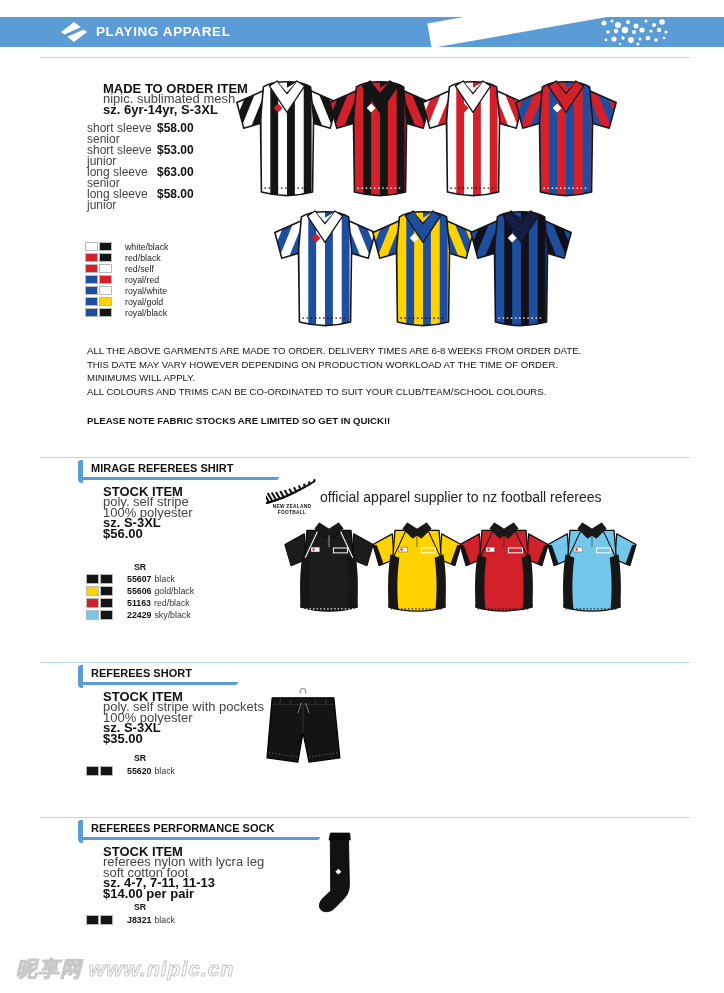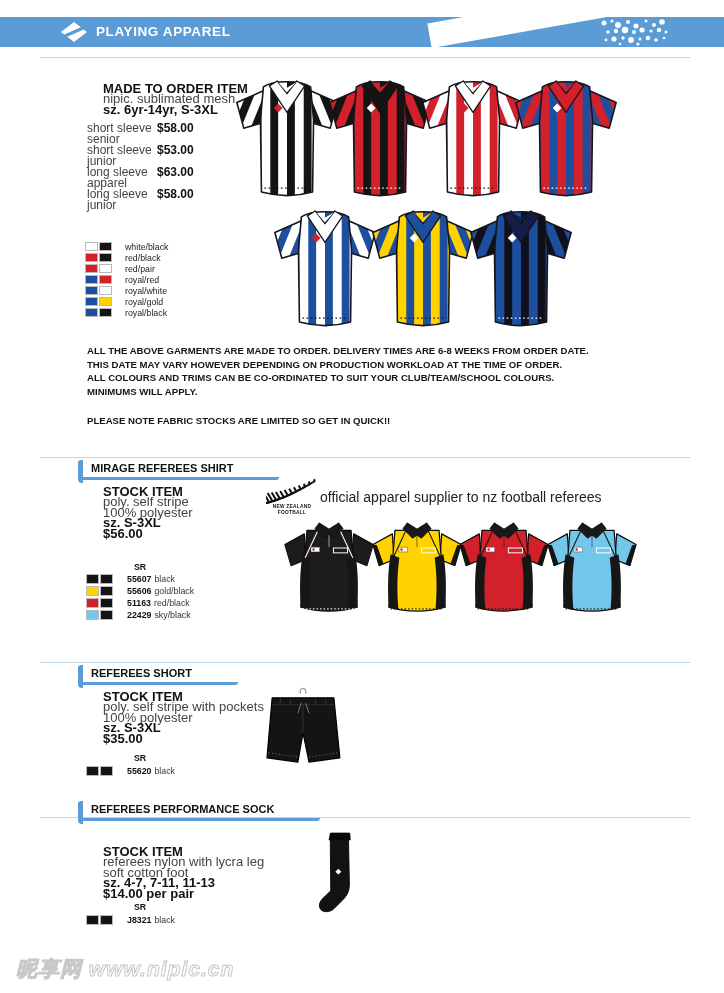--- a/index.html
+++ b/index.html
@@ -29,21 +29,21 @@
   .swlist .swrow{height:11px;}
   .sw{width:13px;height:9px;display:inline-block;border:1px solid #b9b9b9;box-sizing:border-box;}
   .sw + .sw{margin-left:1px;}
   .swlab{margin-left:13px;font-size:8.8px;color:#222;}
   .codes{position:absolute;left:86px;}
   .codes .swrow{height:12px;}
   .codes .sw{height:10px;}
   .codes .swlab{margin-left:14px;color:#333;}
   .codes .swlab b{color:#111;margin-right:3px;}
   .sr{position:absolute;left:134px;font-size:8.8px;font-weight:bold;color:#111;}
-  .notes{position:absolute;left:87px;font-size:9.6px;font-weight:bold;line-height:13.7px;color:#151515;}
+  .notes{position:absolute;left:87px;font-size:9.6px;font-weight:normal;line-height:13.7px;color:#151515;}
   .notice{position:absolute;left:87px;font-size:9.6px;font-weight:bold;color:#151515;}
   
   .g{position:absolute;}
   .g svg{width:100%;height:100%;display:block;}
   
   .nzlogo{position:absolute;left:264px;top:478px;width:56px;text-align:center;}
   .nzlogo .fern{width:52px;height:26px;margin:0 auto;}
   .nztext{font-size:4.8px;font-weight:bold;line-height:5.6px;color:#111;letter-spacing:.3px;}
   .supplier{position:absolute;left:320px;top:489px;font-size:14px;color:#222;}
   
@@ -106,21 +106,21 @@
   <div class="prices" style="top:123px">
     <div class="prow">
         <span>short sleeve senior</span>
         <b>$58.00</b>
       </div>
     <div class="prow">
         <span>short sleeve junior</span>
         <b>$53.00</b>
       </div>
     <div class="prow">
-        <span>long sleeve apparel</span>
+        <span>long sleeve senior</span>
         <b>$63.00</b>
       </div>
     <div class="prow">
         <span>long sleeve junior</span>
         <b>$58.00</b>
       </div>
   </div>
 
   <div class="g" style="left:228px;top:71px;width:118px;height:130px;z-index:1">
       <svg viewBox="0 0 120 132" xmlns="http://www.w3.org/2000/svg">
@@ -306,21 +306,21 @@
         <span class="swlab">white/black</span>
       </div>
     <div class="swrow">
         <span class="sw" style="background: rgb(210, 33, 43);"></span>
         <span class="sw" style="background: rgb(20, 20, 20);"></span>
         <span class="swlab">red/black</span>
       </div>
     <div class="swrow">
         <span class="sw" style="background: rgb(210, 33, 43);"></span>
         <span class="sw" style="background: rgb(255, 255, 255);"></span>
-        <span class="swlab">red/pair</span>
+        <span class="swlab">red/self</span>
       </div>
     <div class="swrow">
         <span class="sw" style="background: rgb(29, 79, 158);"></span>
         <span class="sw" style="background: rgb(210, 33, 43);"></span>
         <span class="swlab">royal/red</span>
       </div>
     <div class="swrow">
         <span class="sw" style="background: rgb(29, 79, 158);"></span>
         <span class="sw" style="background: rgb(255, 255, 255);"></span>
         <span class="swlab">royal/white</span>
@@ -333,22 +333,22 @@
     <div class="swrow">
         <span class="sw" style="background: rgb(29, 79, 158);"></span>
         <span class="sw" style="background: rgb(20, 20, 20);"></span>
         <span class="swlab">royal/black</span>
       </div>
   </div>
 
   <div class="notes" style="top:344px">
     <div>ALL THE ABOVE GARMENTS ARE MADE TO ORDER. DELIVERY TIMES ARE 6-8 WEEKS FROM ORDER DATE.</div>
     <div>THIS DATE MAY VARY HOWEVER DEPENDING ON PRODUCTION WORKLOAD AT THE TIME OF ORDER.</div>
+    <div>MINIMUMS WILL APPLY.</div>
     <div>ALL COLOURS AND TRIMS CAN BE CO-ORDINATED TO SUIT YOUR CLUB/TEAM/SCHOOL COLOURS.</div>
-    <div>MINIMUMS WILL APPLY.</div>
   </div>
   <div class="notice" style="top:415px">PLEASE NOTE FABRIC STOCKS ARE LIMITED SO GET IN QUICK!!</div>
 
   <div class="sec-line" style="top:457px"></div>
   <div class="sec-h" style="top:460px">
     <span class="sec-bar"></span>
     <span class="sec-t">MIRAGE REFEREES SHIRT</span>
   </div>
 
   <div class="info" style="top:487px">
@@ -508,21 +508,21 @@
   <div class="sr" style="top:753px">SR</div>
   <div class="codes" style="top:765px">
     <div class="swrow">
         <span class="sw" style="background: rgb(20, 20, 20);"></span>
         <span class="sw" style="background: rgb(20, 20, 20);"></span>
         <span class="swlab"><b>55620</b><span>black</span></span>
       </div>
   </div>
 
   <div class="sec-line" style="top:817px"></div>
-  <div class="sec-h" style="top:801px">
+  <div class="sec-h" style="top:820px">
     <span class="sec-bar"></span>
     <span class="sec-t">REFEREES PERFORMANCE SOCK</span>
   </div>
 
   <div class="info" style="top:847px">
     <div class="b">STOCK ITEM</div>
     <div>referees nylon with lycra leg</div>
     <div>soft cotton foot</div>
     <div class="b">sz. 4-7, 7-11, 11-13</div>
     <div class="b">$14.00 per pair</div>

